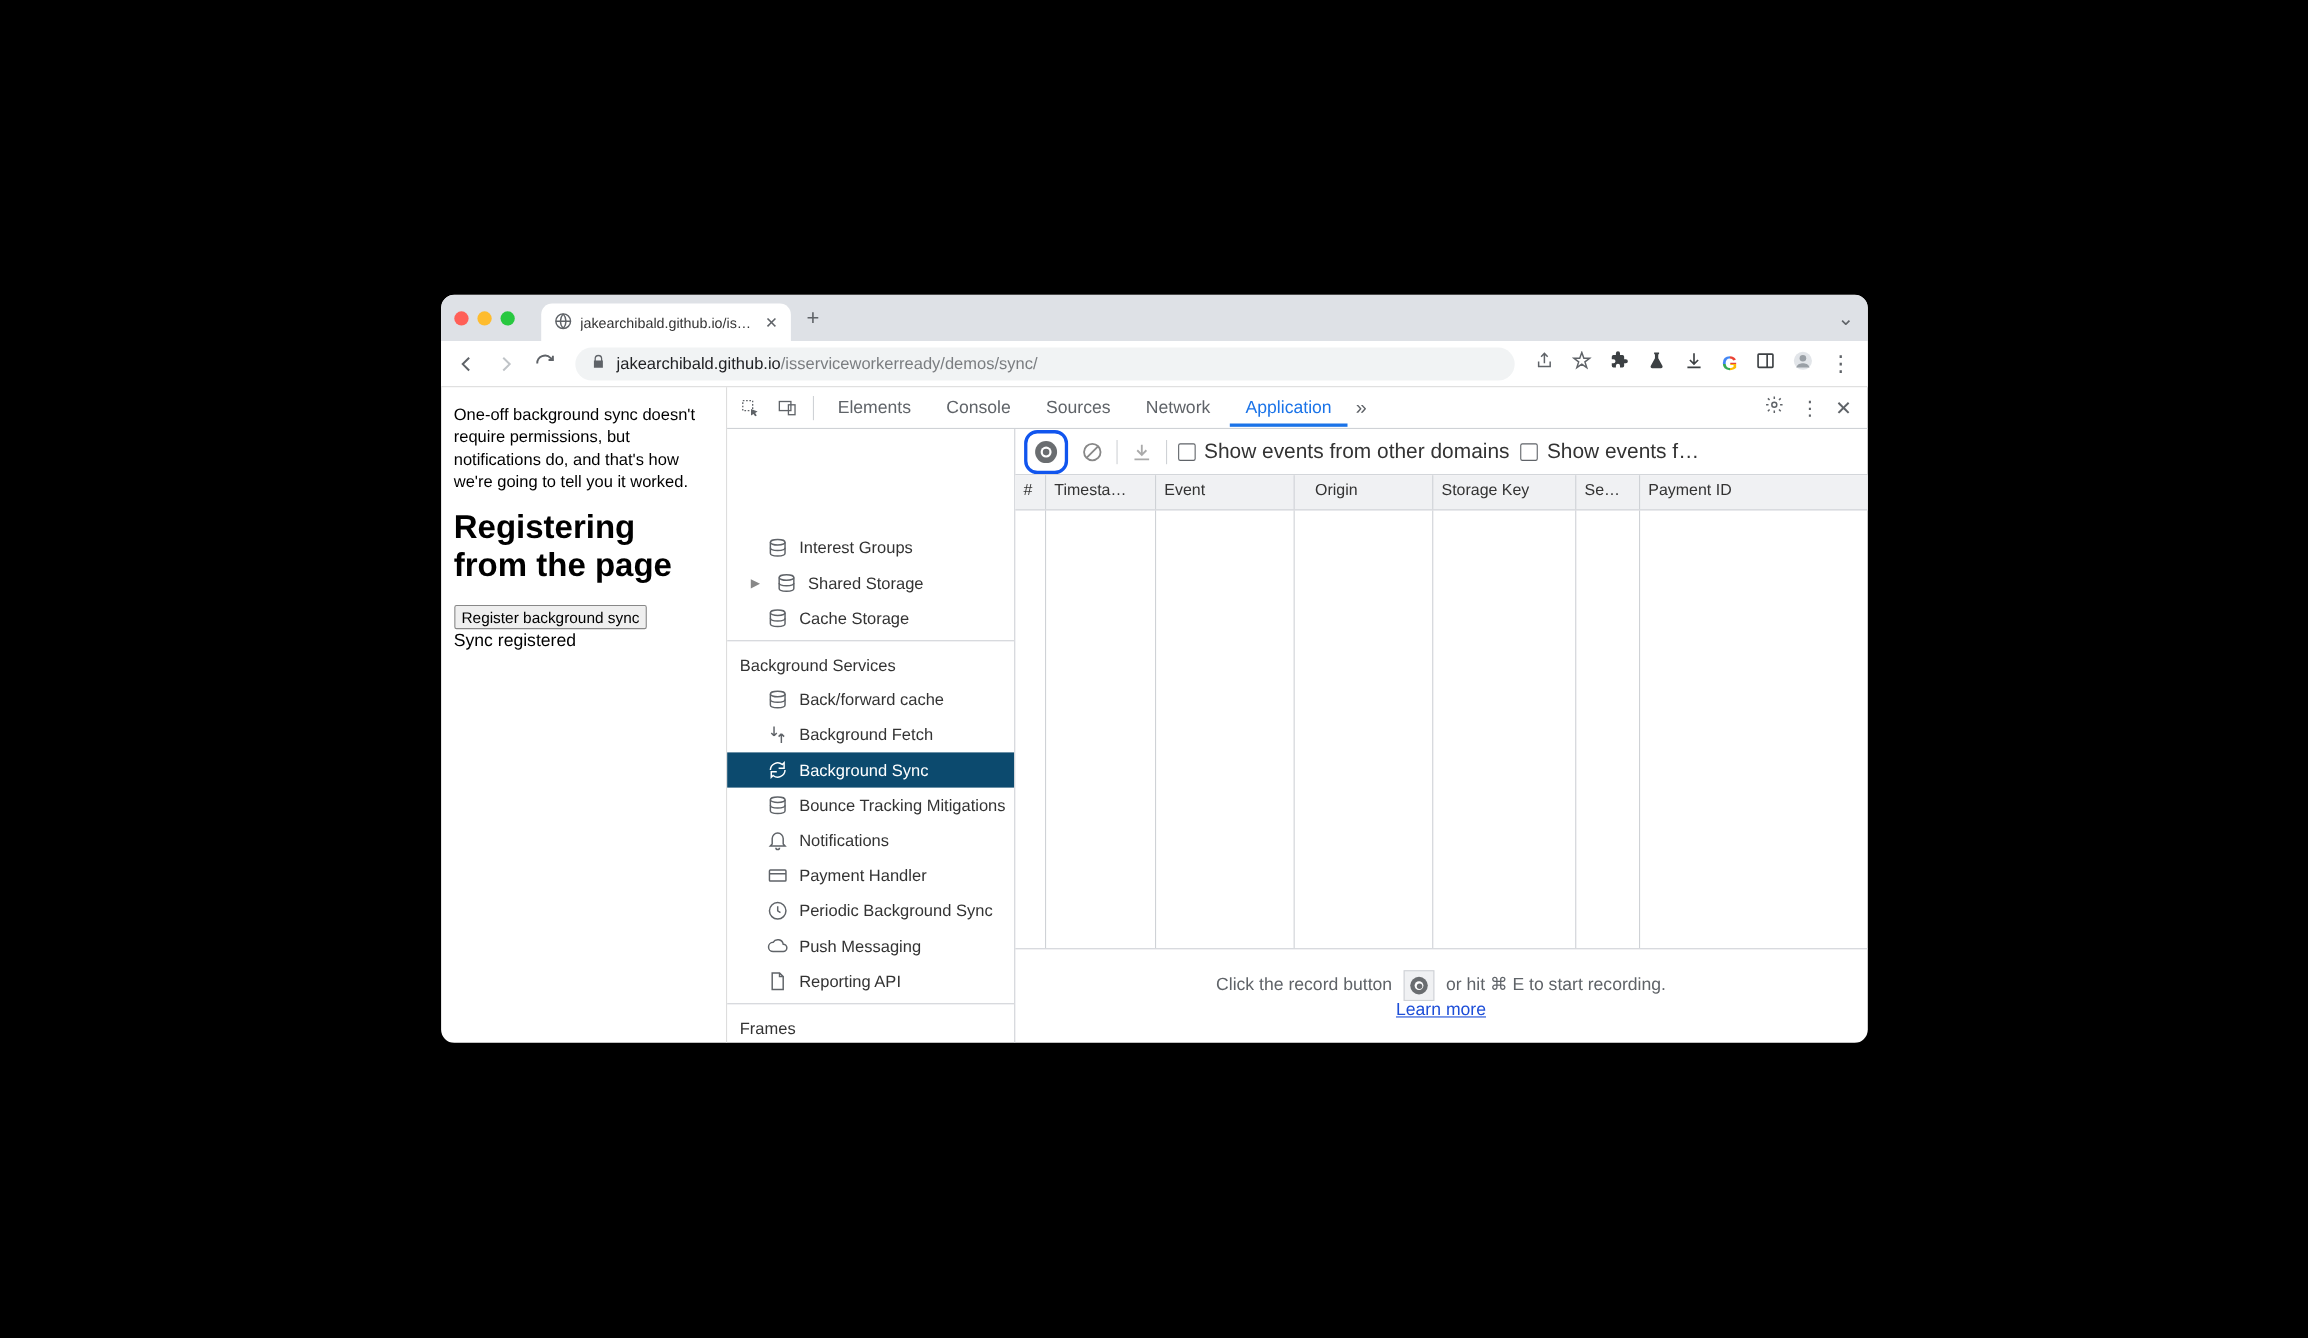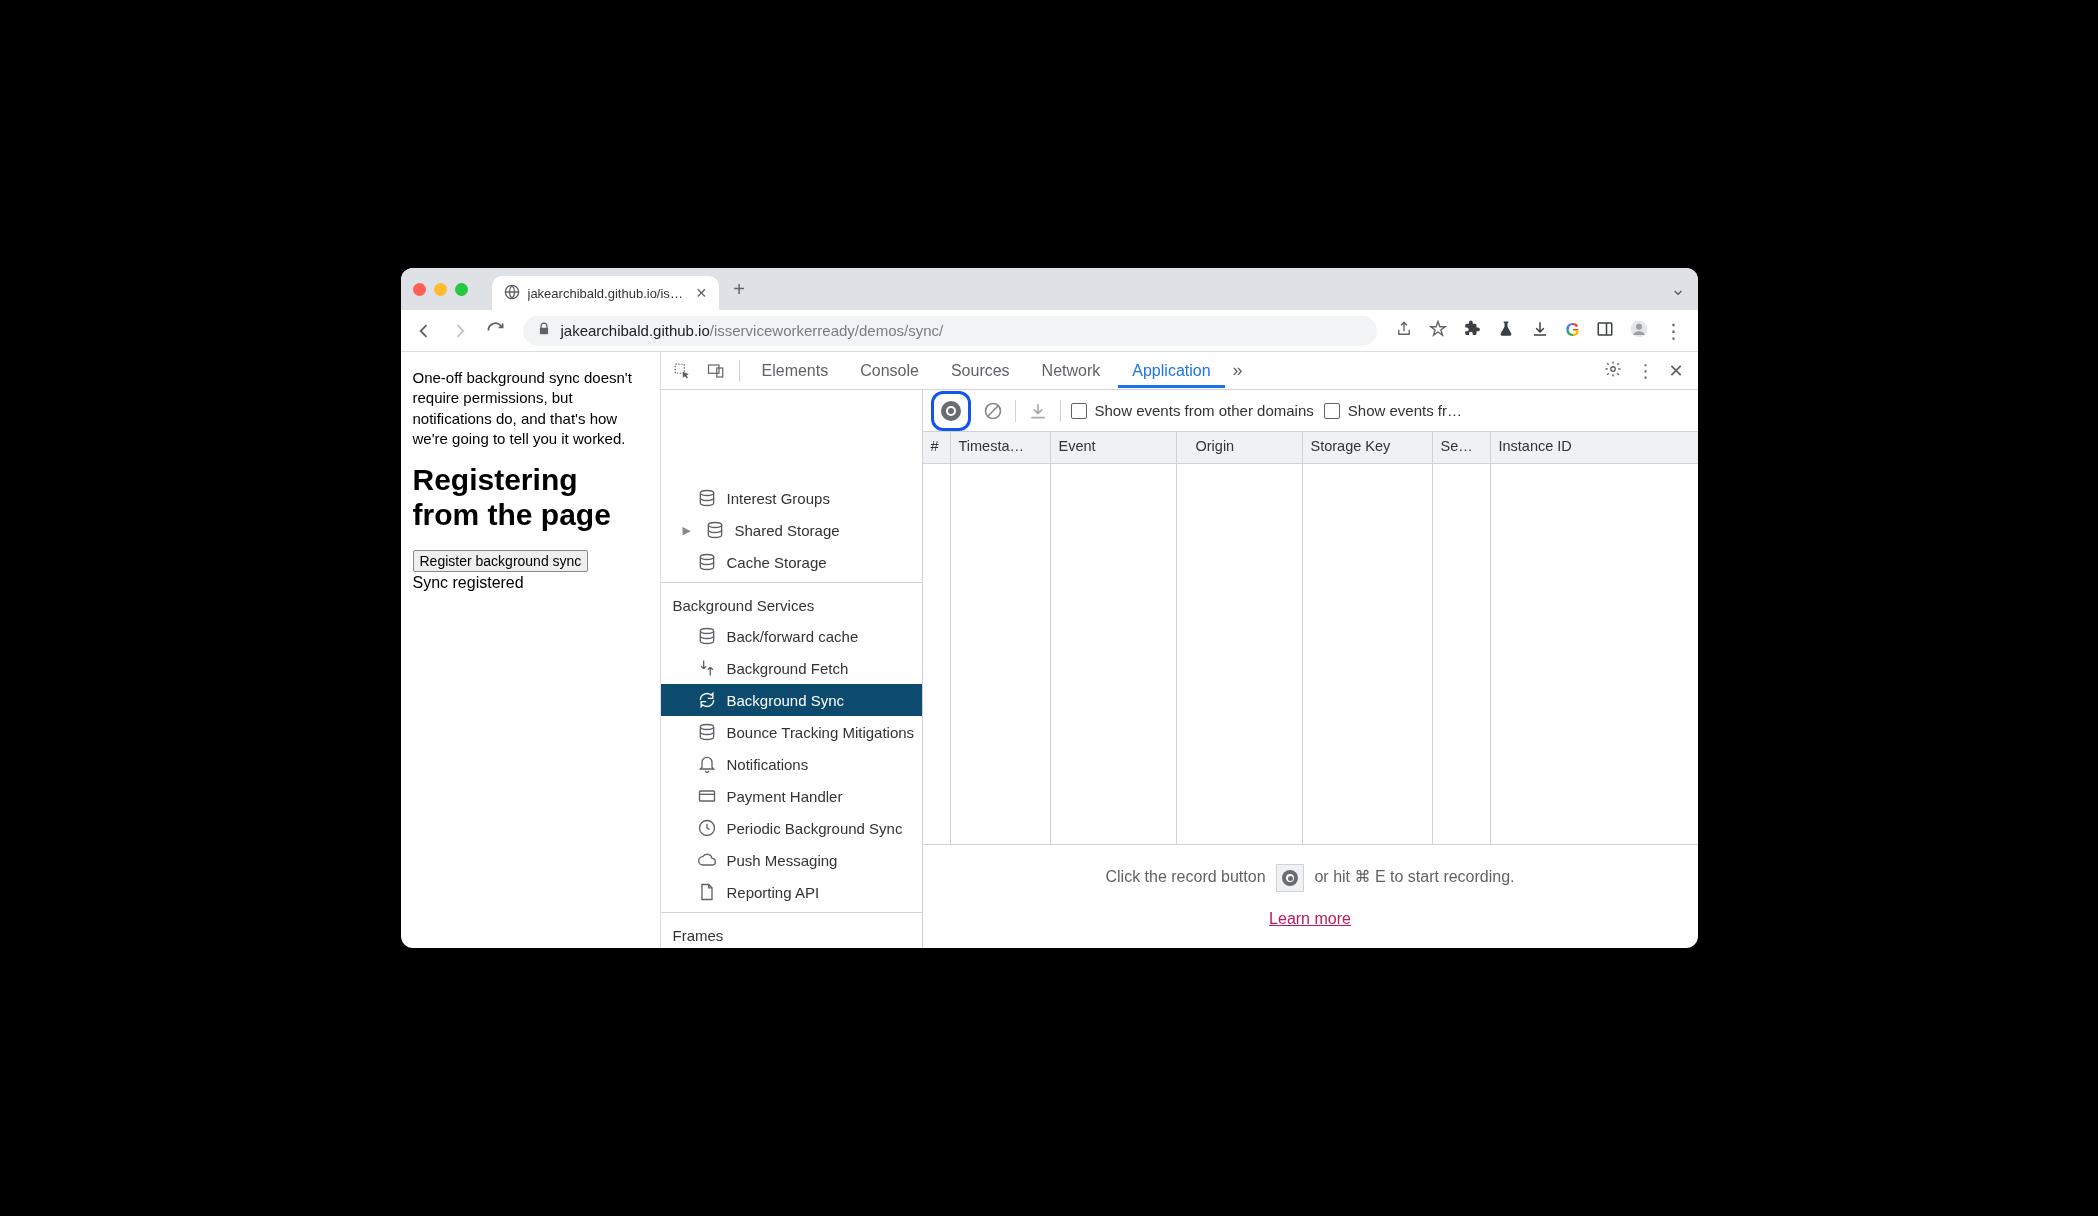--- a/index.html
+++ b/index.html
@@ -134,21 +134,21 @@
   .sb-item .exp { width:12px; color:#888; font-size:11px; margin-left:-14px;}
   .sb-item.active { background:#0c4a6e; color:#fff;}
   .sb-item.active svg { stroke:#fff; fill:none;}
   .sb-icon { width:20px; height:20px; display:flex; align-items:center; justify-content:center;}
   .sb-icon svg { width:20px; height:20px; stroke:#5f6368; fill:none; stroke-width:1.6;}
   
   .dt-panel { flex:1; display:flex; flex-direction:column; min-width:0;}
   .panel-toolbar {
     height:42px; border-bottom:1px solid #cfd2d6;
     display:flex; align-items:center; padding:0 8px; gap:10px;
-    font-size:15px; color:#333;
+    font-size:19px; color:#333;
   }
   .record-wrap {
     width:40px; height:40px; border:3.5px solid #1155ee; border-radius:12px;
     display:flex; align-items:center; justify-content:center;
     background:#fff;
   }
   .rec-btn {
     width:20px; height:20px; border-radius:50%; background:#6a6d70; position:relative;
     display:flex; align-items:center; justify-content:center;
   }
@@ -177,21 +177,21 @@
     text-align:center; color:#5f6368; font-size:16px;
   }
   .mini-rec {
     display:inline-flex; width:28px; height:28px; border:1px solid #cfd2d6;
     align-items:center; justify-content:center; vertical-align:middle; margin:0 6px;
     background:#f0f1f3;
   }
   .mini-rec .rec-btn{width:16px;height:16px;}
   .mini-rec .rec-btn::after{width:8px;height:8px;}
   .mini-rec .rec-btn::before{width:5px;height:5px;}
-  .learn { color:#be185d; text-decoration:underline; display:inline-block; margin-top:18px; cursor:pointer;}
+  .learn { color:#1d4ed8; text-decoration:underline; display:inline-block; cursor:pointer;}
   
   .g-mark { font-weight:bold; font-size:18px;
     background: conic-gradient(#ea4335 0 25%, #fbbc05 0 50%, #34a853 0 75%, #4285f4 0 100%);
     -webkit-background-clip:text; background-clip:text; color:transparent;}
 </style>
 </head>
 <body>
 
 <div class="window">
 
@@ -465,21 +465,21 @@
           </div>
 
           <div class="grid">
             <div class="grid-head">
               <div class="gh" style="width:28px;">#</div>
               <div class="gh" style="width:100px;">Timesta…</div>
               <div class="gh" style="width:126px;">Event</div>
               <div class="gh" style="width:126px;padding-left:19px;">Origin</div>
               <div class="gh" style="width:130px;">Storage Key</div>
               <div class="gh" style="width:58px;">Se…</div>
-              <div class="gh" style="flex:1;">Instance ID</div>
+              <div class="gh" style="flex:1;">Payment ID</div>
             </div>
             <div class="grid-rows">
               <div class="gc" style="width:28px;"></div>
               <div class="gc" style="width:100px;"></div>
               <div class="gc" style="width:126px;"></div>
               <div class="gc" style="width:126px;"></div>
               <div class="gc" style="width:130px;"></div>
               <div class="gc" style="width:58px;"></div>
               <div class="gc" style="flex:1;"></div>
             </div>

